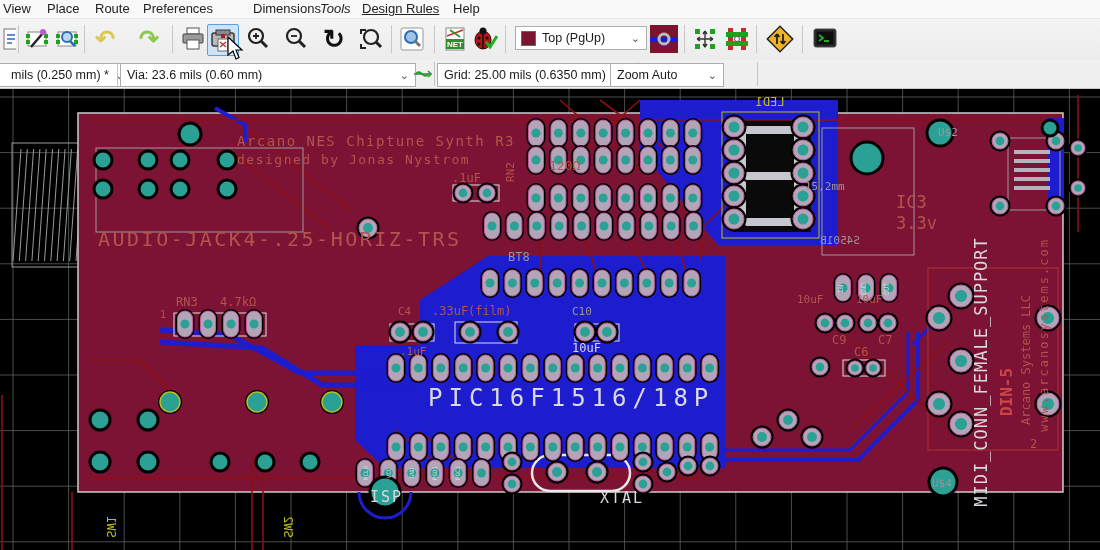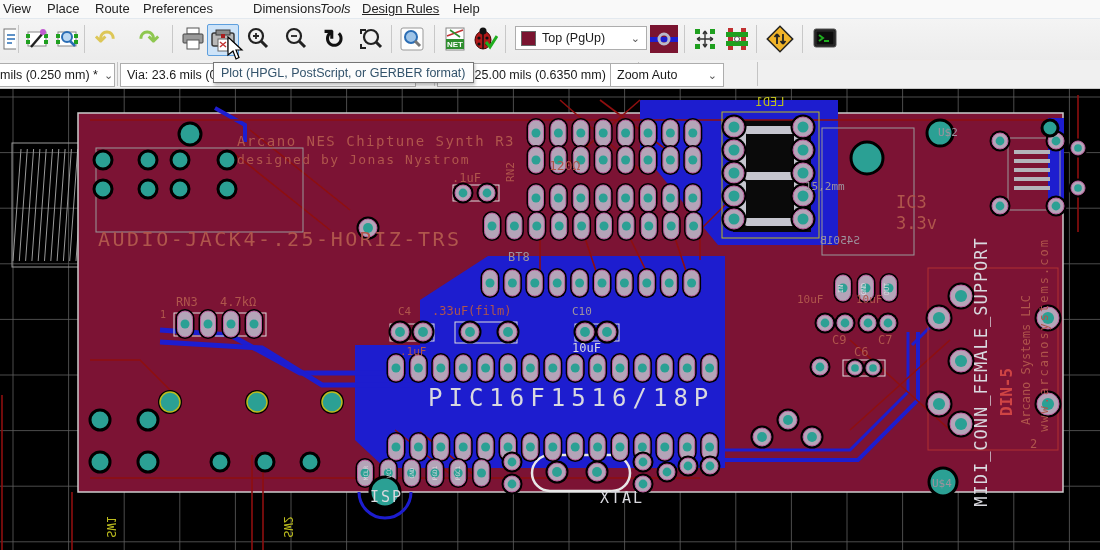--- a/index.html
+++ b/index.html
@@ -787,21 +787,21 @@
           <rect x="2" y="3" width="22" height="18" rx="2" fill="#1a1a1a" stroke="#555"></rect>
           <rect x="4" y="5" width="18" height="14" fill="#0d0d0d" stroke="#333"></rect>
           <path d="M7 9l4 3-4 3" stroke="#1fae1f" stroke-width="2" fill="none"></path>
           <line x1="12" y1="15" x2="17" y2="15" stroke="#1fae1f" stroke-width="2"></line>
         </svg>
     </div>
   </div>
 
   
   <div id="row2">
-    <div class="combo" style="left:0;top:3px;width:114px;height:22px;border-left:none;padding-left:0">
+    <div class="combo" style="left:0;top:3px;width:114px;height:22px;border-left:none;padding-left:11px">
       <span>mils (0.250 mm) *</span>
       <span class="chev">⌄</span>
     </div>
     <div class="r2sep" style="left:117px"></div>
     <div class="combo" style="left:120px;top:3px;width:288px;height:22px;padding-left:6px">
       <span>Via: 23.6 mils (0.60 mm)</span>
       <span class="chev">⌄</span>
     </div>
     <div class="tbtn" style="left:411px;top:3px;width:22px;height:22px">
       <svg width="20" height="20">
@@ -817,23 +817,20 @@
     </div>
     <div class="r2sep" style="left:638px"></div>
     <div class="combo" style="left:610px;top:3px;width:106px;height:22px;padding-left:6px">
       <span>Zoom Auto</span>
       <span class="chev">⌄</span>
     </div>
     <div class="r2sep" style="left:757px"></div>
   </div>
 
   
-  <div id="tooltip">
-      <span>Plot (HPGL, PostScript, or GERBER format)</span>
-    </div>
 
   
   <div id="cursor">
     <svg width="22" height="26">
         <polygon points="2,1 2,19 7,15 10,23 13,21.5 10,14 16,14" fill="#fff" stroke="#000" stroke-width="1.2"></polygon>
       </svg>
   </div>
 
 </div>
 

